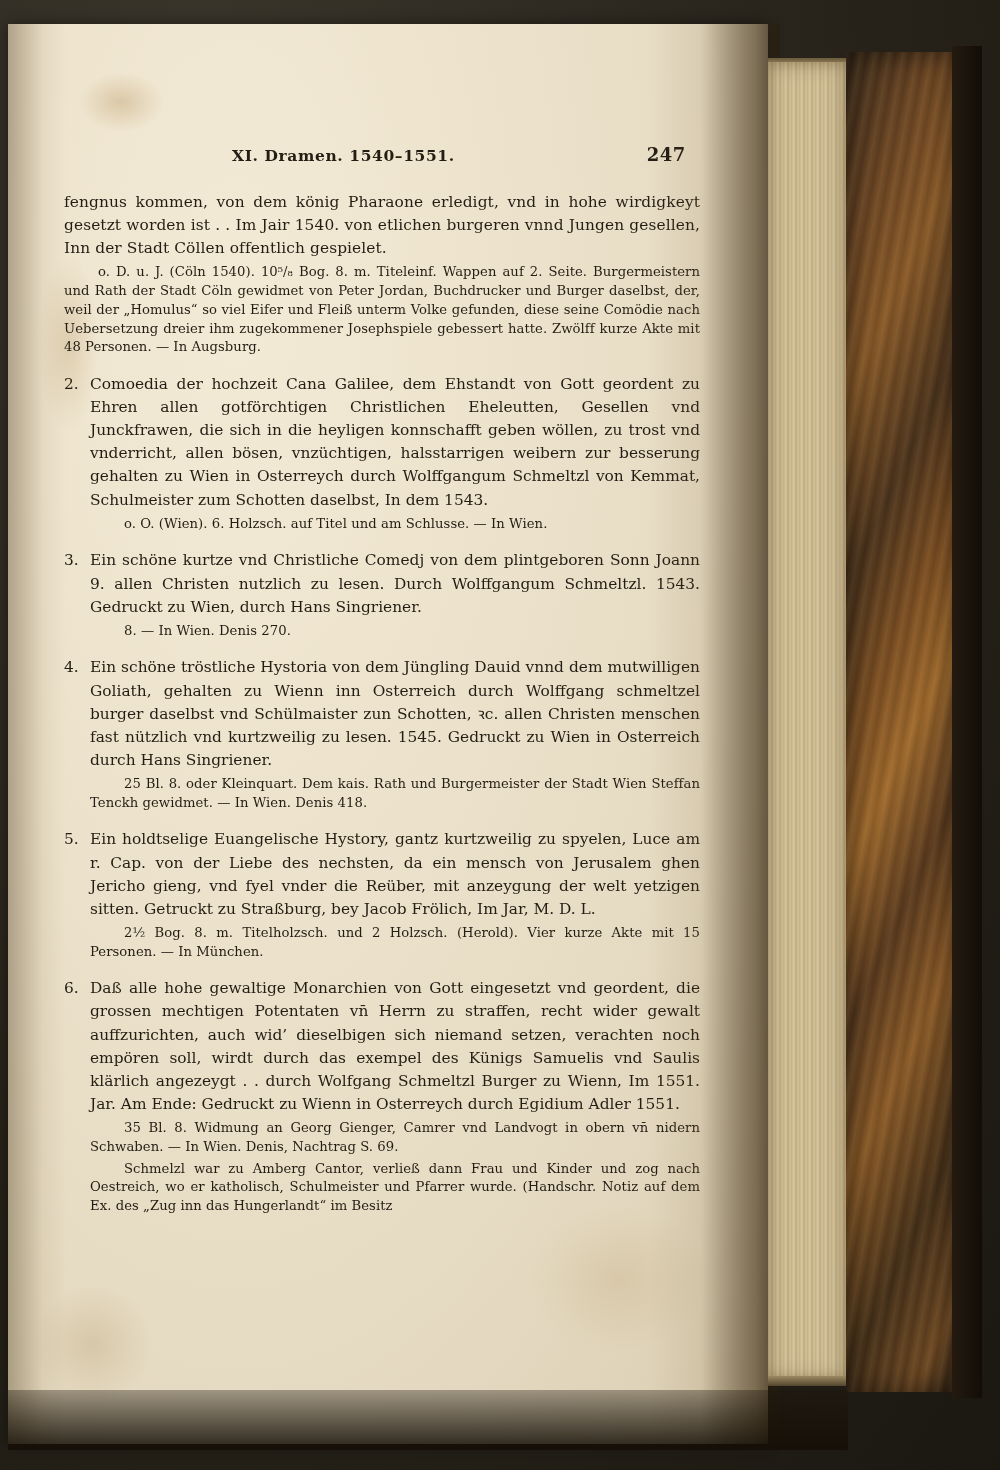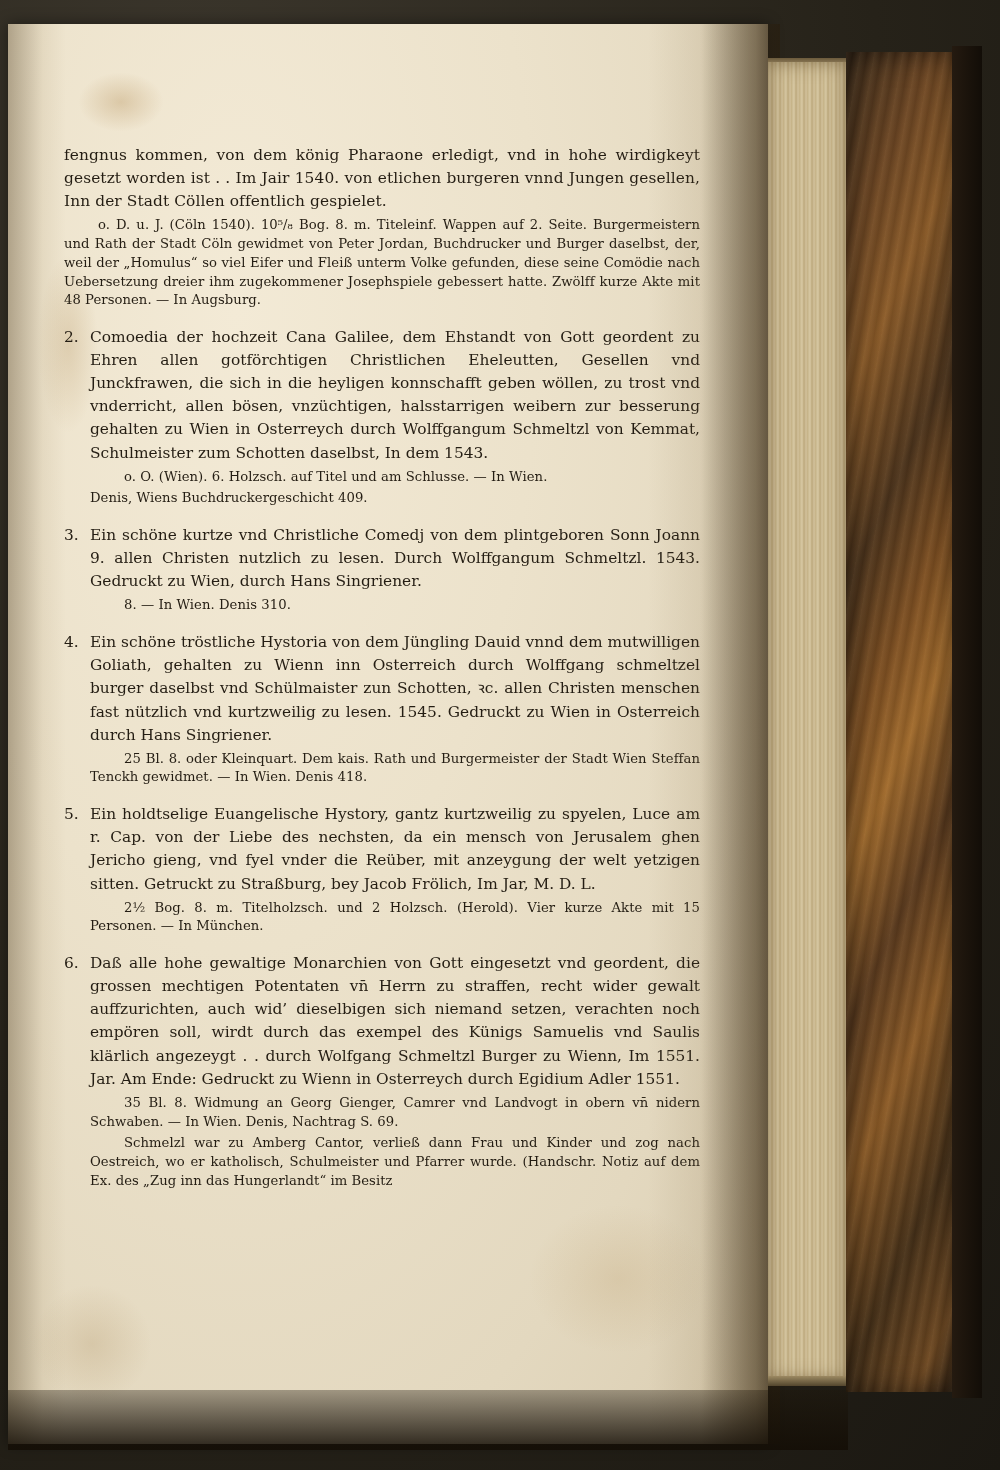--- a/index.html
+++ b/index.html
@@ -220,38 +220,41 @@
   <div class="bg-dark"></div>
 
   <div class="page">
     <div class="stain" style="left:70px; top:48px; width:86px; height:60px; background:radial-gradient(ellipse, rgba(171,130,70,0.30), rgba(171,130,70,0) 70%);"></div>
     <div class="stain" style="left:30px; top:230px; width:60px; height:180px; background:radial-gradient(ellipse, rgba(160,120,60,0.22), rgba(160,120,60,0) 70%);"></div>
     <div class="stain" style="left:520px; top:1180px; width:180px; height:150px; background:radial-gradient(ellipse, rgba(168,128,66,0.16), rgba(168,128,66,0) 70%);"></div>
     <div class="stain" style="left:24px; top:1260px; width:120px; height:120px; background:radial-gradient(ellipse, rgba(150,112,56,0.18), rgba(150,112,56,0) 70%);"></div>
 
     <div class="content">
 
+      <div class="runhead">
+        <span class="rh-title">XI. Dramen.  1540–1551.</span>
+        <span class="rh-page">247</span>
+      </div>
 
       <p class="para">fengnus kommen, von dem könig Pharaone erledigt, vnd in hohe wirdigkeyt gesetzt worden ist . . Im Jair 1540. von etlichen burgeren vnnd Jungen gesellen, Inn der Stadt Cöllen offentlich gespielet.</p>
       <p class="note">o. D. u. J. (Cöln 1540).  10⁵/₈ Bog. 8. m. Titeleinf.  Wappen auf 2. Seite.  Burgermeistern und Rath der Stadt Cöln gewidmet von Peter Jordan, Buchdrucker und Burger daselbst, der, weil der „Homulus“ so viel Eifer und Fleiß unterm Volke gefunden, diese seine Comödie nach Uebersetzung dreier ihm zugekommener Josephspiele gebessert hatte.  Zwölff kurze Akte mit 48 Personen. — In Augsburg.</p>
 
       <div class="entry">
         <div class="num">2.</div>
         <div class="body">
           <p class="lead">Comoedia der hochzeit Cana Galilee, dem Ehstandt von Gott geordent zu Ehren allen gotförchtigen Christlichen Eheleutten, Gesellen vnd Junckfrawen, die sich in die heyligen konnschafft geben wöllen, zu trost vnd vnderricht, allen bösen, vnzüchtigen, halsstarrigen weibern zur besserung gehalten zu Wien in Osterreych durch Wolffgangum Schmeltzl von Kemmat, Schulmeister zum Schotten daselbst, In dem 1543.</p>
           <p class="note">o. O. (Wien). 6.  Holzsch. auf Titel und am Schlusse. — In Wien.</p>
-          <p class="note flush">Denis, Wiens Buchdruckergeschicht 409.</p>
         </div>
       </div>
 
       <div class="entry">
         <div class="num">3.</div>
         <div class="body">
           <p class="lead">Ein schöne kurtze vnd Christliche Comedj von dem plintgeboren Sonn Joann 9. allen Christen nutzlich zu lesen.  Durch Wolffgangum Schmeltzl.  1543.  Gedruckt zu Wien, durch Hans Singriener.</p>
-          <p class="note">8. — In Wien.  Denis 310.</p>
+          <p class="note">8. — In Wien.  Denis 270.</p>
         </div>
       </div>
 
       <div class="entry">
         <div class="num">4.</div>
         <div class="body">
           <p class="lead">Ein schöne tröstliche Hystoria von dem Jüngling Dauid vnnd dem mutwilligen Goliath, gehalten zu Wienn inn Osterreich durch Wolffgang schmeltzel burger daselbst vnd Schülmaister zun Schotten, ꝛc. allen Christen menschen fast nützlich vnd kurtzweilig zu lesen.  1545.  Gedruckt zu Wien in Osterreich durch Hans Singriener.</p>
           <p class="note">25 Bl. 8. oder Kleinquart.  Dem kais. Rath und Burgermeister der Stadt Wien Steffan Tenckh gewidmet. — In Wien.  Denis 418.</p>
         </div>
       </div>

